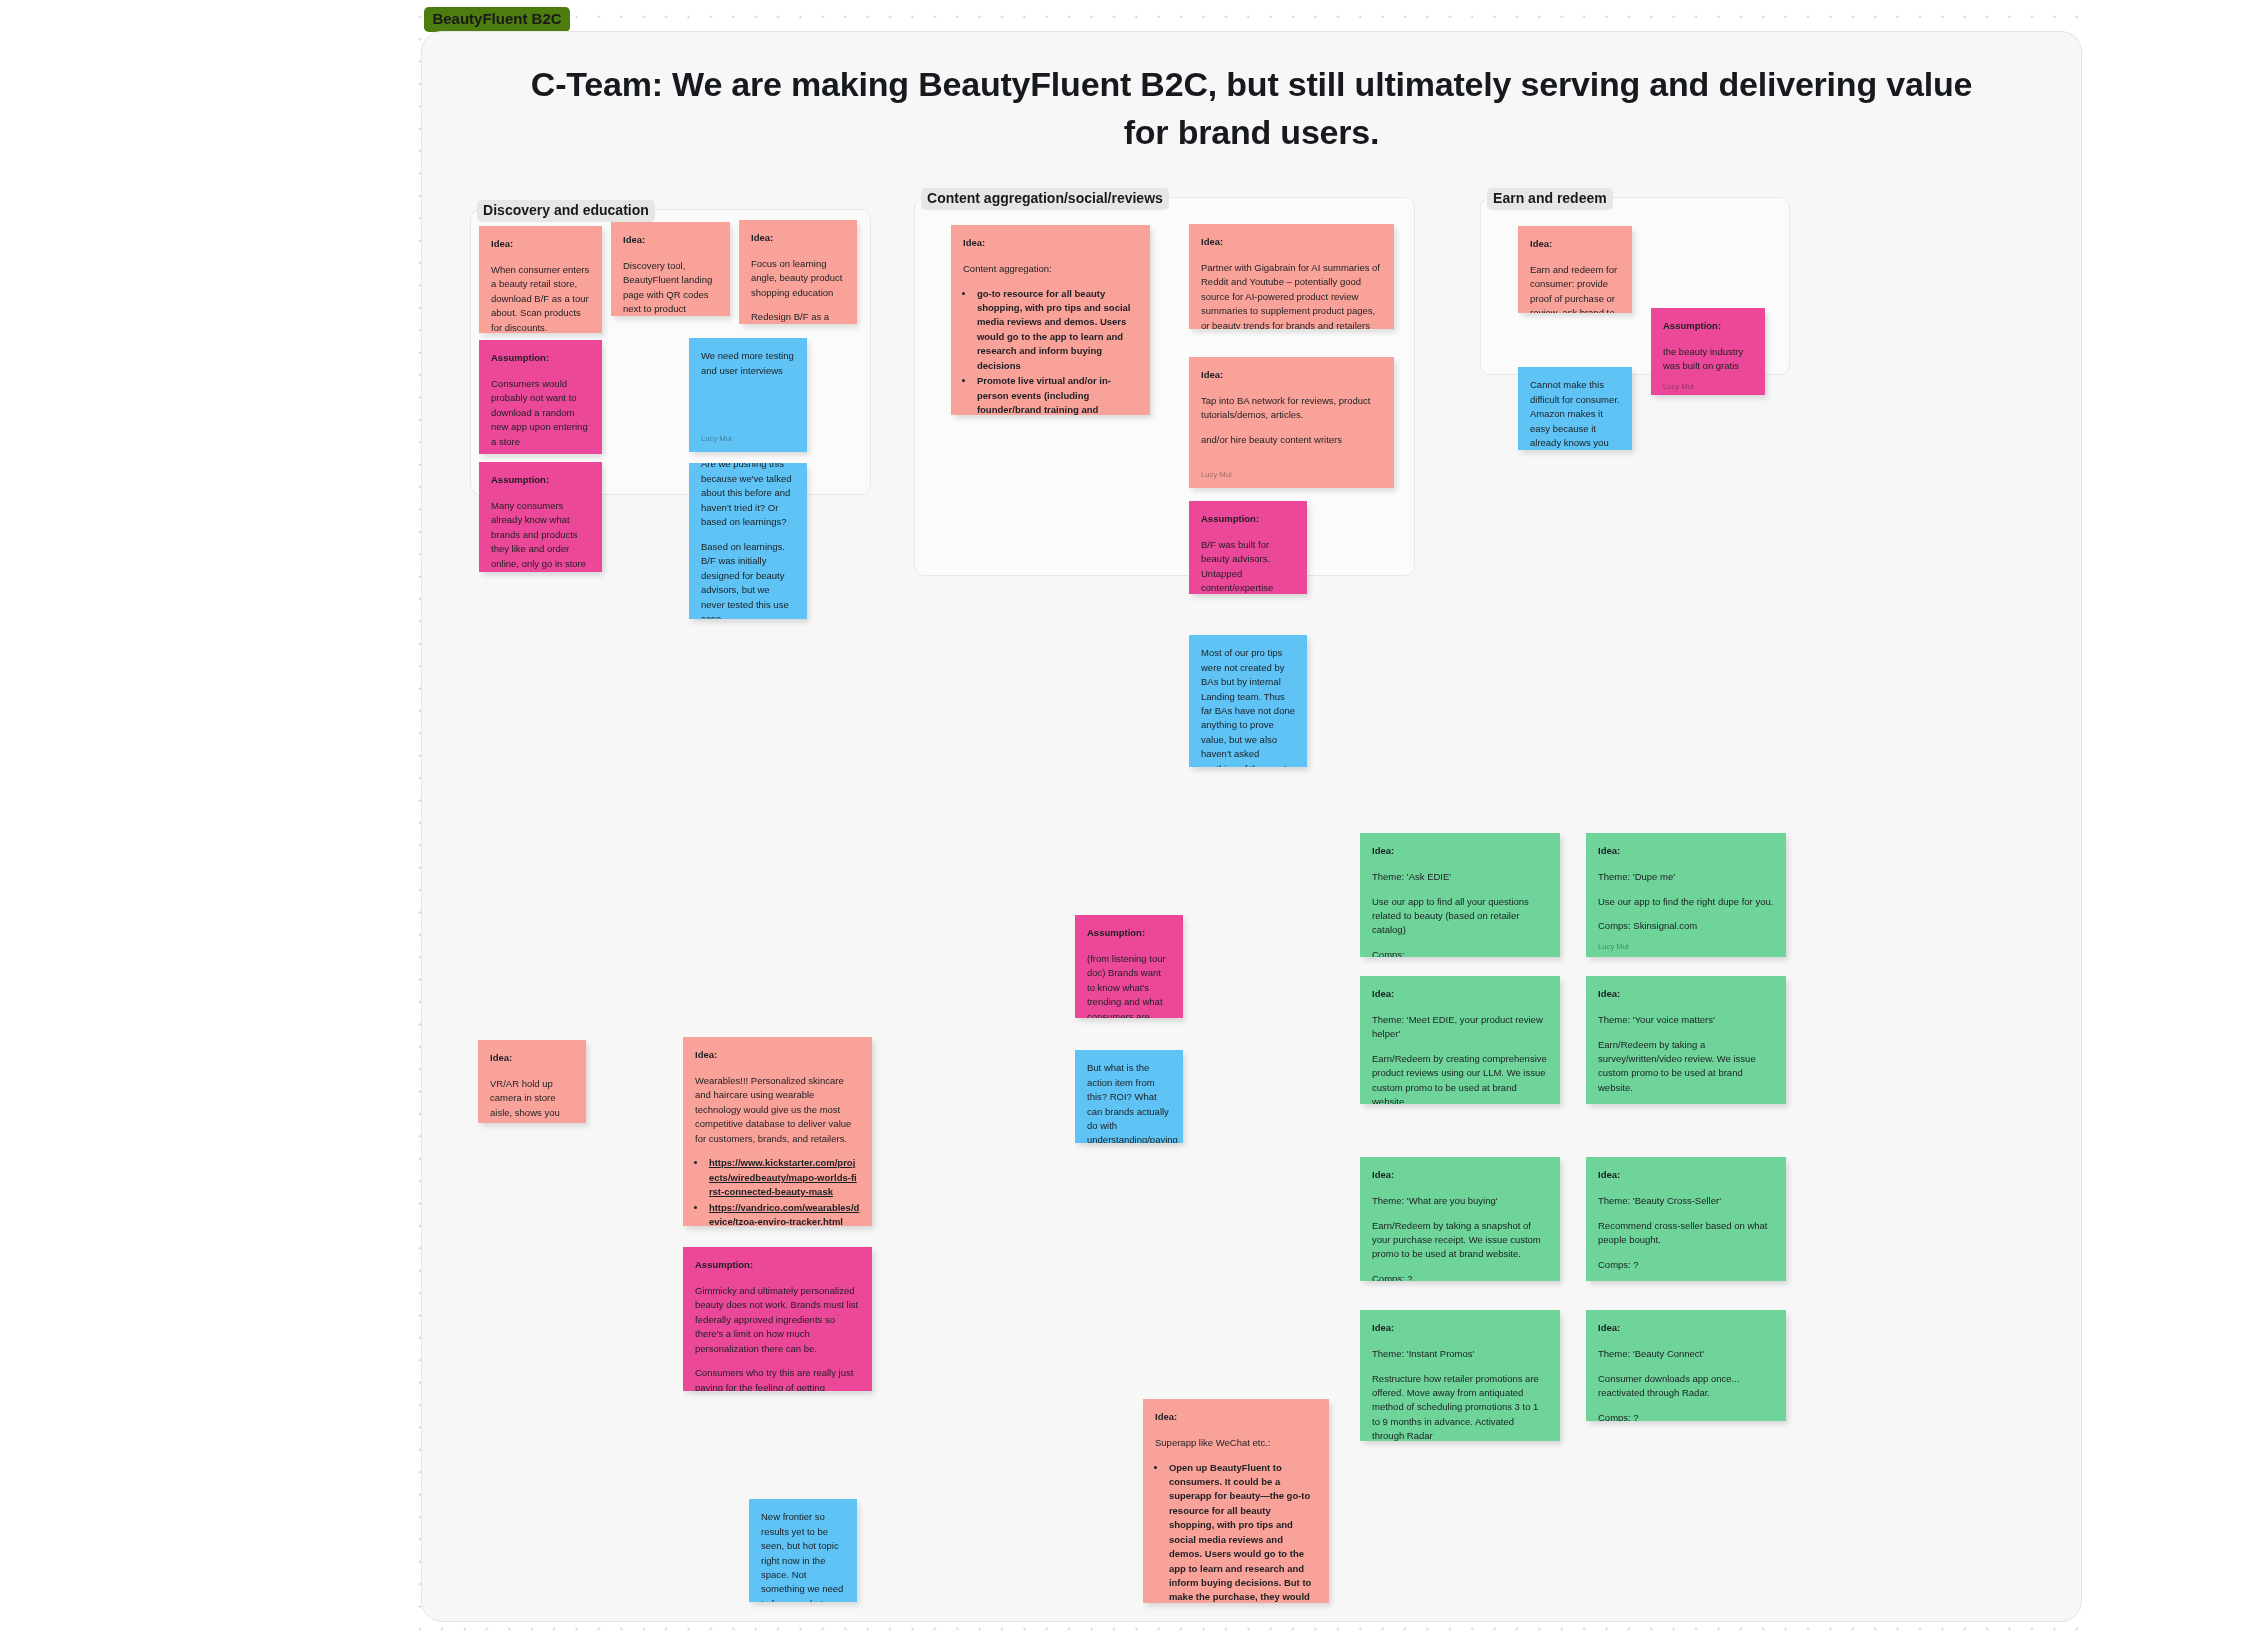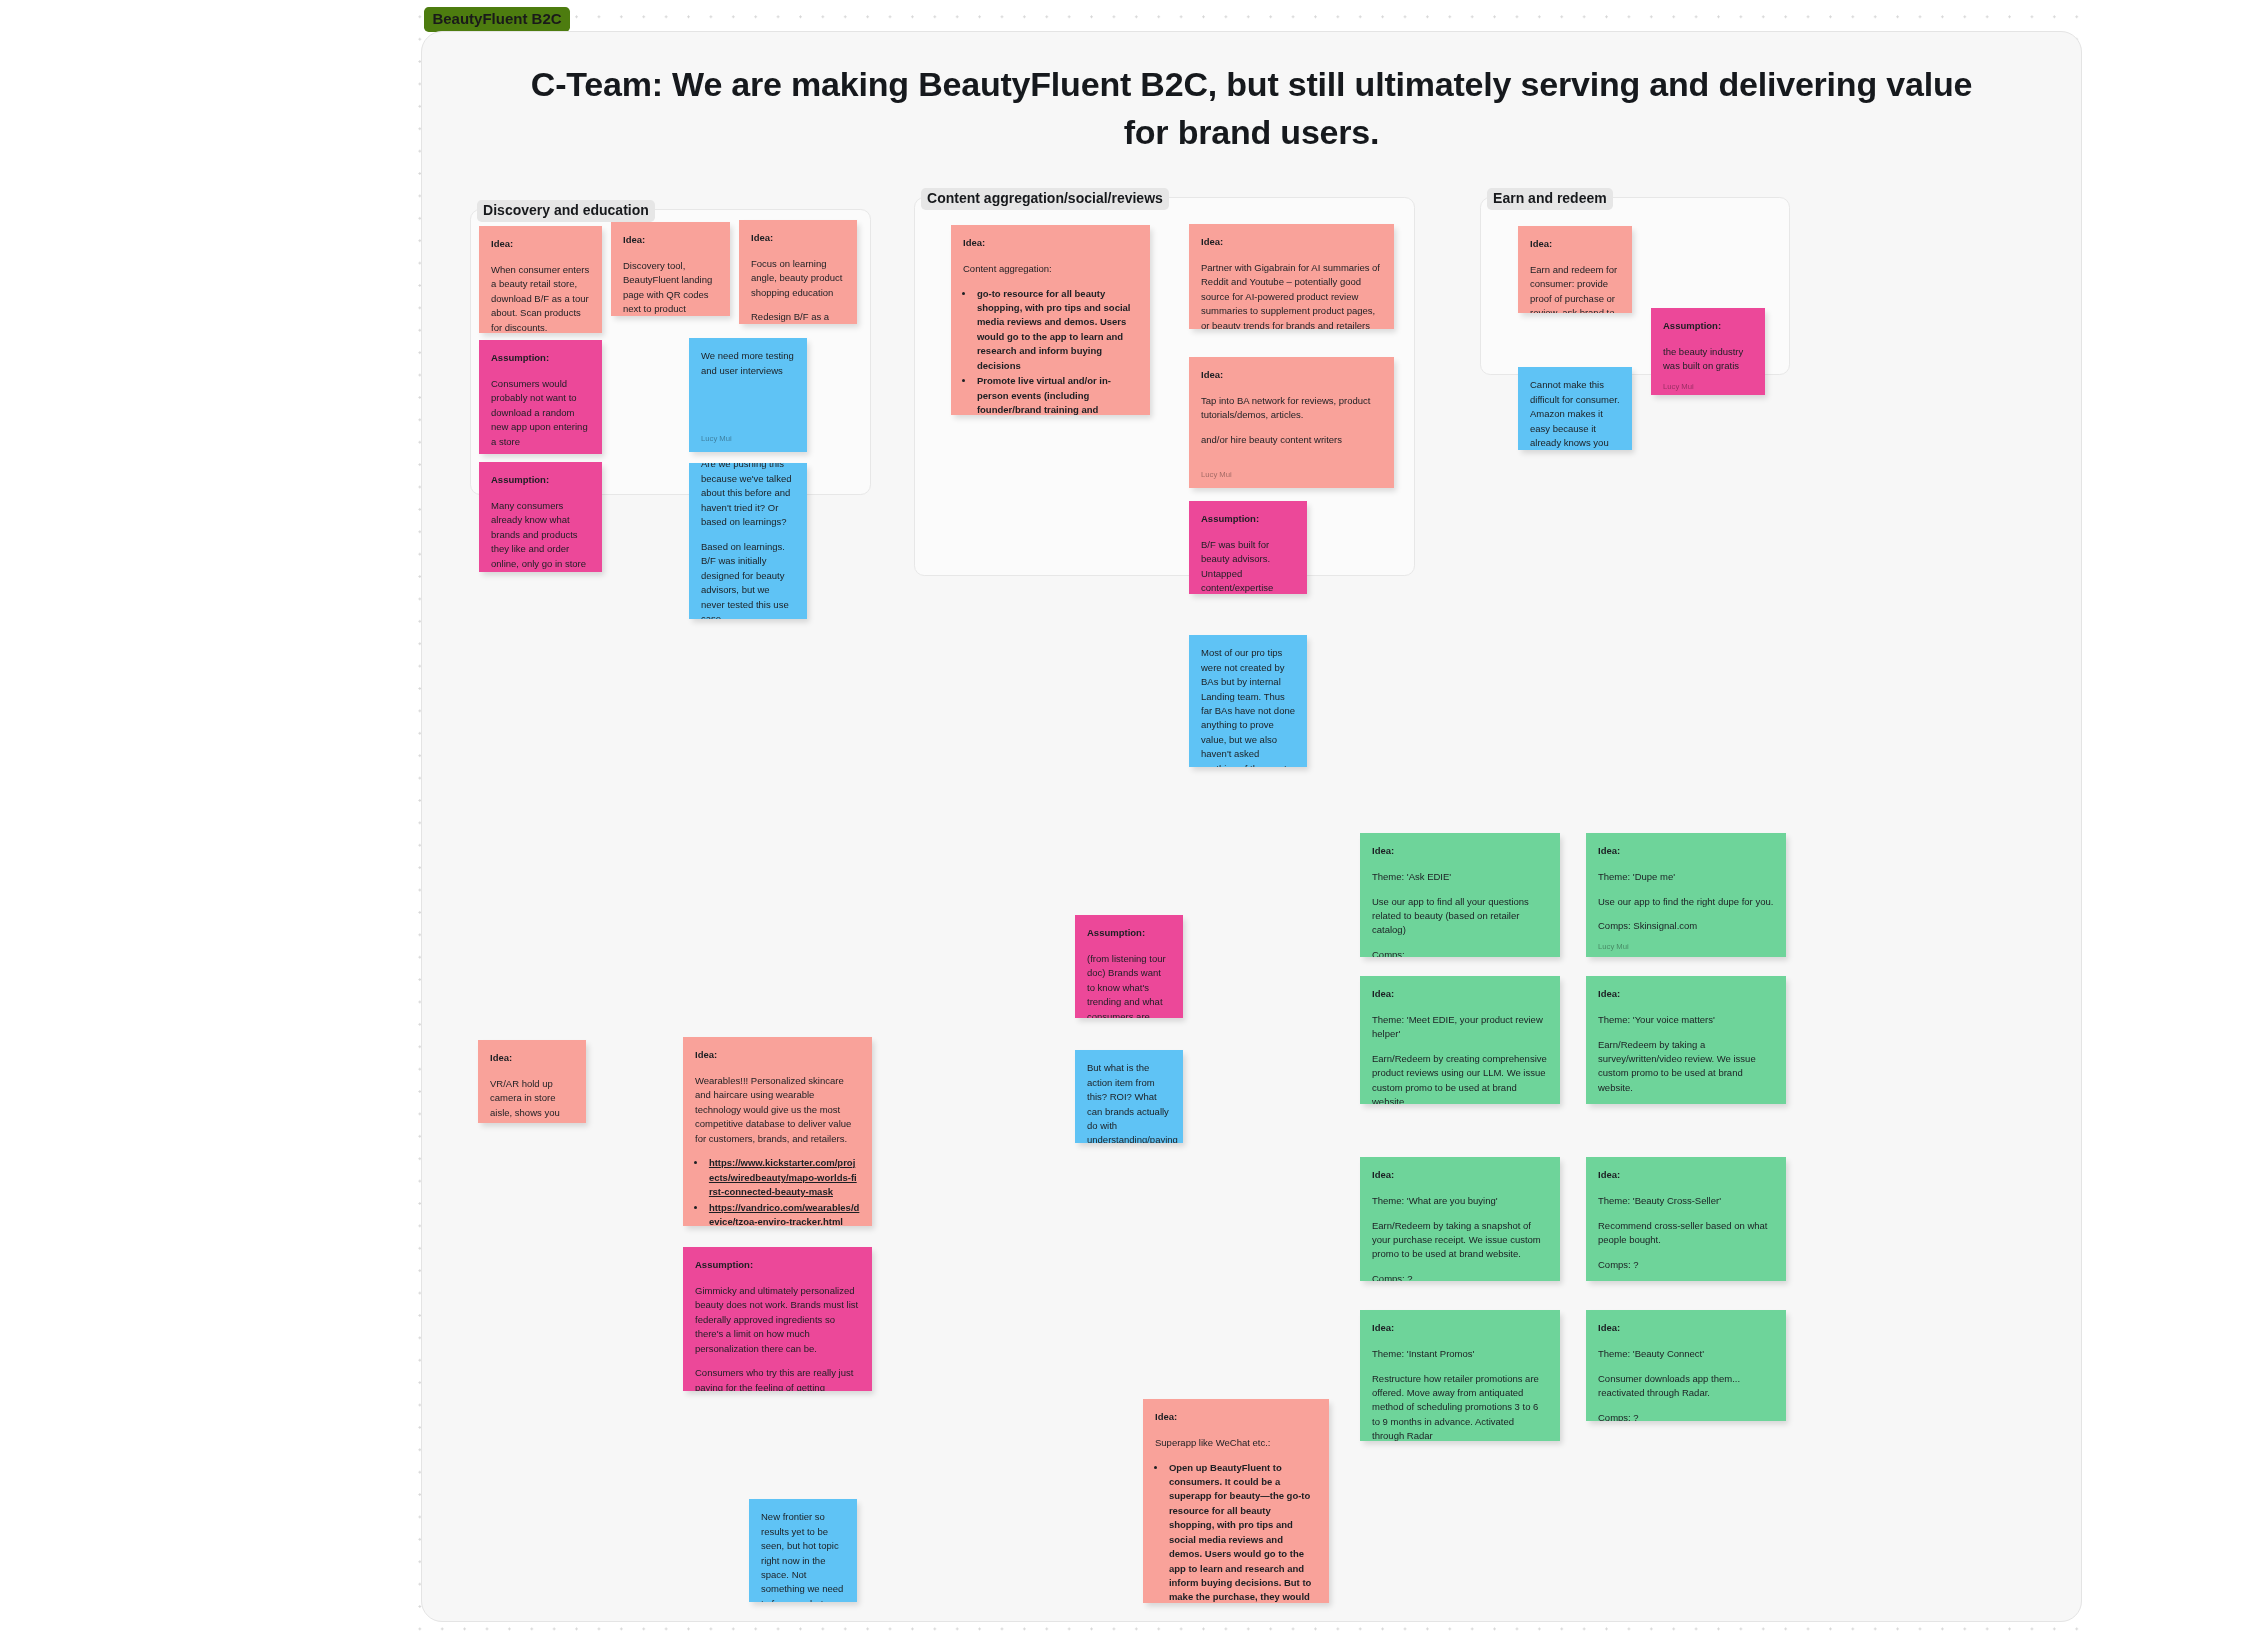--- a/index.html
+++ b/index.html
@@ -306,31 +306,31 @@
       <p>Recommend cross-seller based on what people bought.</p>
       <p>Comps: ?</p>
     </div>
 
   </div>
 
   <div class="card green" style="left:938px; top:1278px; width:200px; height:131px;">
     <div class="kind">Idea:</div>
     <div class="body">
       <p>Theme: 'Instant Promos'</p>
-      <p>Restructure how retailer promotions are offered. Move away from antiquated method of scheduling promotions 3 to 6 to 9 months in advance. Activated through Radar</p>
+      <p>Restructure how retailer promotions are offered. Move away from antiquated method of scheduling promotions 3 to 1 to 9 months in advance. Activated through Radar</p>
 
     </div>
 
   </div>
 
   <div class="card green" style="left:1164px; top:1278px; width:200px; height:111px;">
     <div class="kind">Idea:</div>
     <div class="body">
       <p>Theme: 'Beauty Connect'</p>
-      <p>Consumer downloads app them... reactivated through Radar.</p>
+      <p>Consumer downloads app once... reactivated through Radar.</p>
       <p>Comps: ?</p>
     </div>
 
   </div>
 
   <div class="card pink" style="left:56px; top:1008px; width:108px; height:83px;">
     <div class="kind">Idea:</div>
     <div class="body">
       <p> VR/AR hold up camera in store aisle, shows you which products are trending</p>
     </div>

